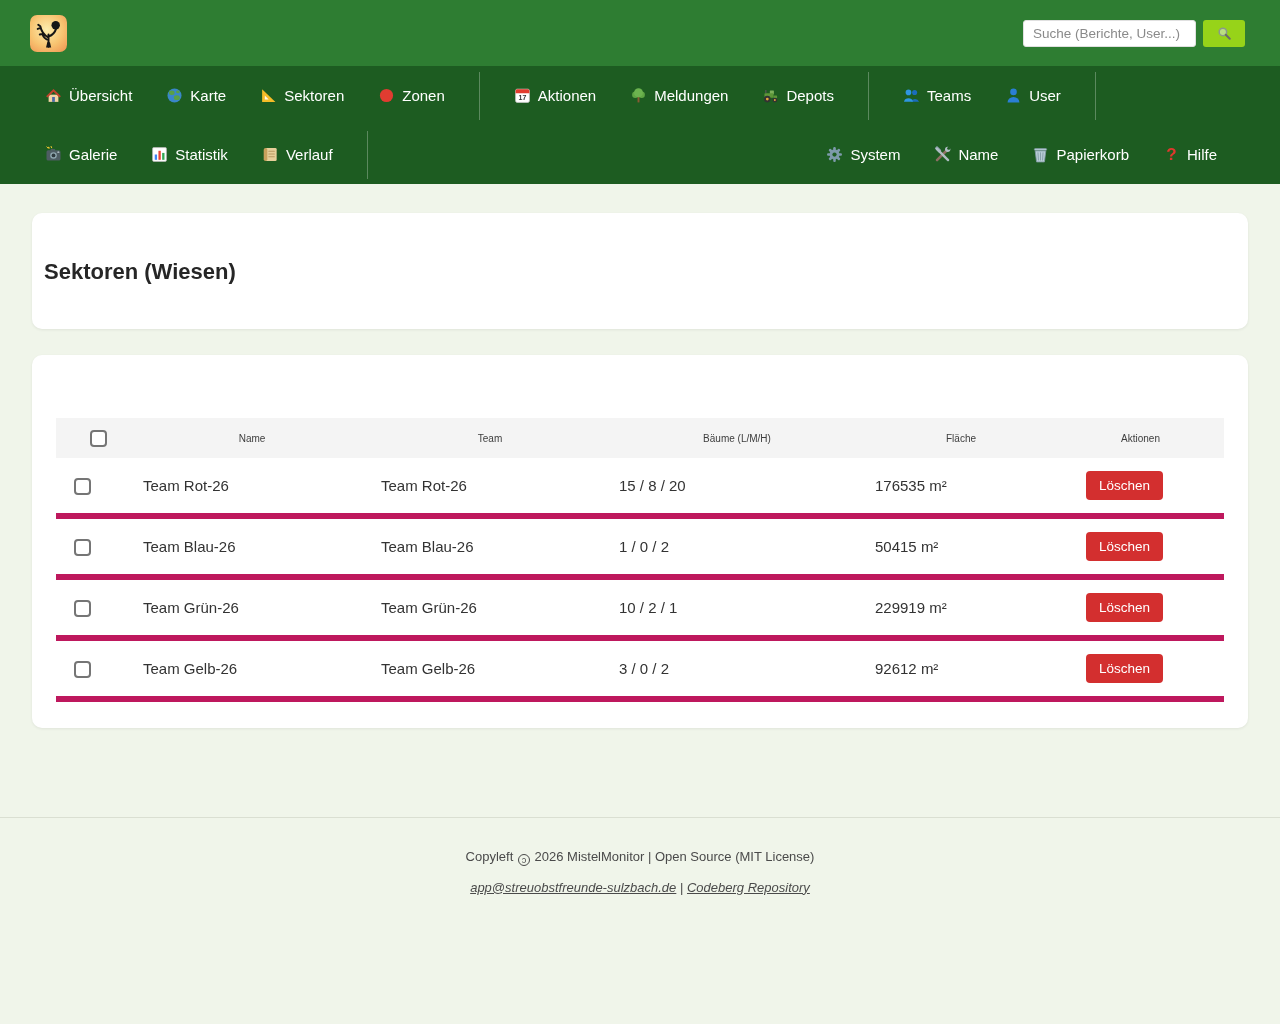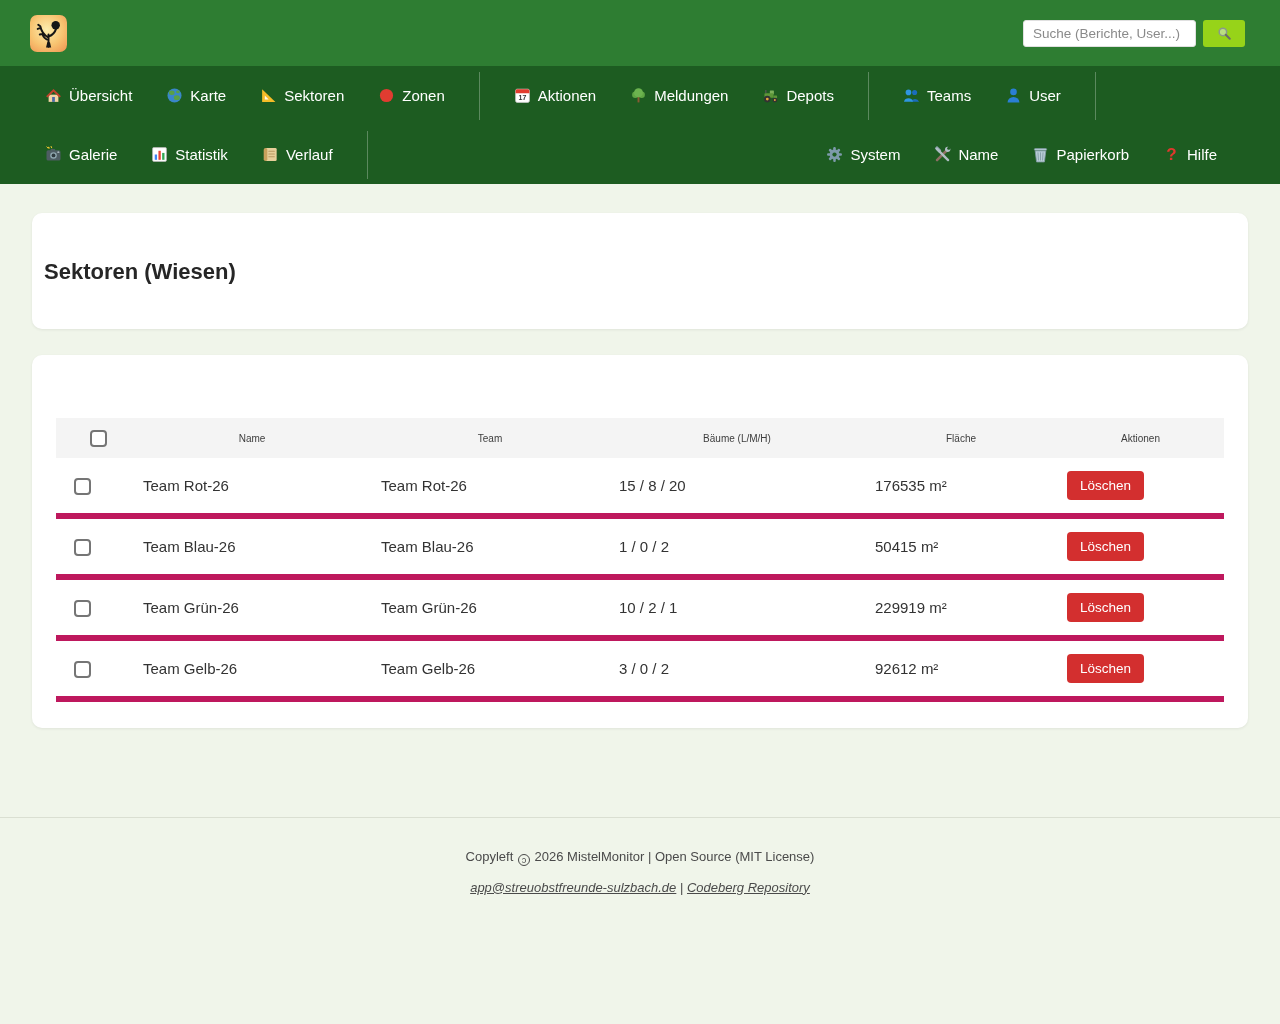--- a/index.html
+++ b/index.html
@@ -73,20 +73,21 @@
   .cb-cell { padding-left:18px; }
   .checkbox {
     display:inline-block; width:17px; height:17px;
     border:2px solid #757575; border-radius:4px; background:#fff;
     cursor:pointer; vertical-align:middle;
   }
   .btn-delete {
     background:#d32f2f; color:#fff; border:none; border-radius:4px;
     padding:7px 13px; font-size:13.5px; font-family:"Liberation Sans", sans-serif;
     cursor:pointer;
+    margin-left:19px;
   }
 
   
   footer {
     margin-top:89px; border-top:1px solid #dadfd2;
     background:#f0f5ea; text-align:center;
     padding:32px 0 60px; color:#4a4a4a; font-size:13px;
   }
   footer p { margin:0 0 15px; line-height:14px; }
   footer a { text-decoration:underline; color:#4a4a4a;font-style:italic; }

